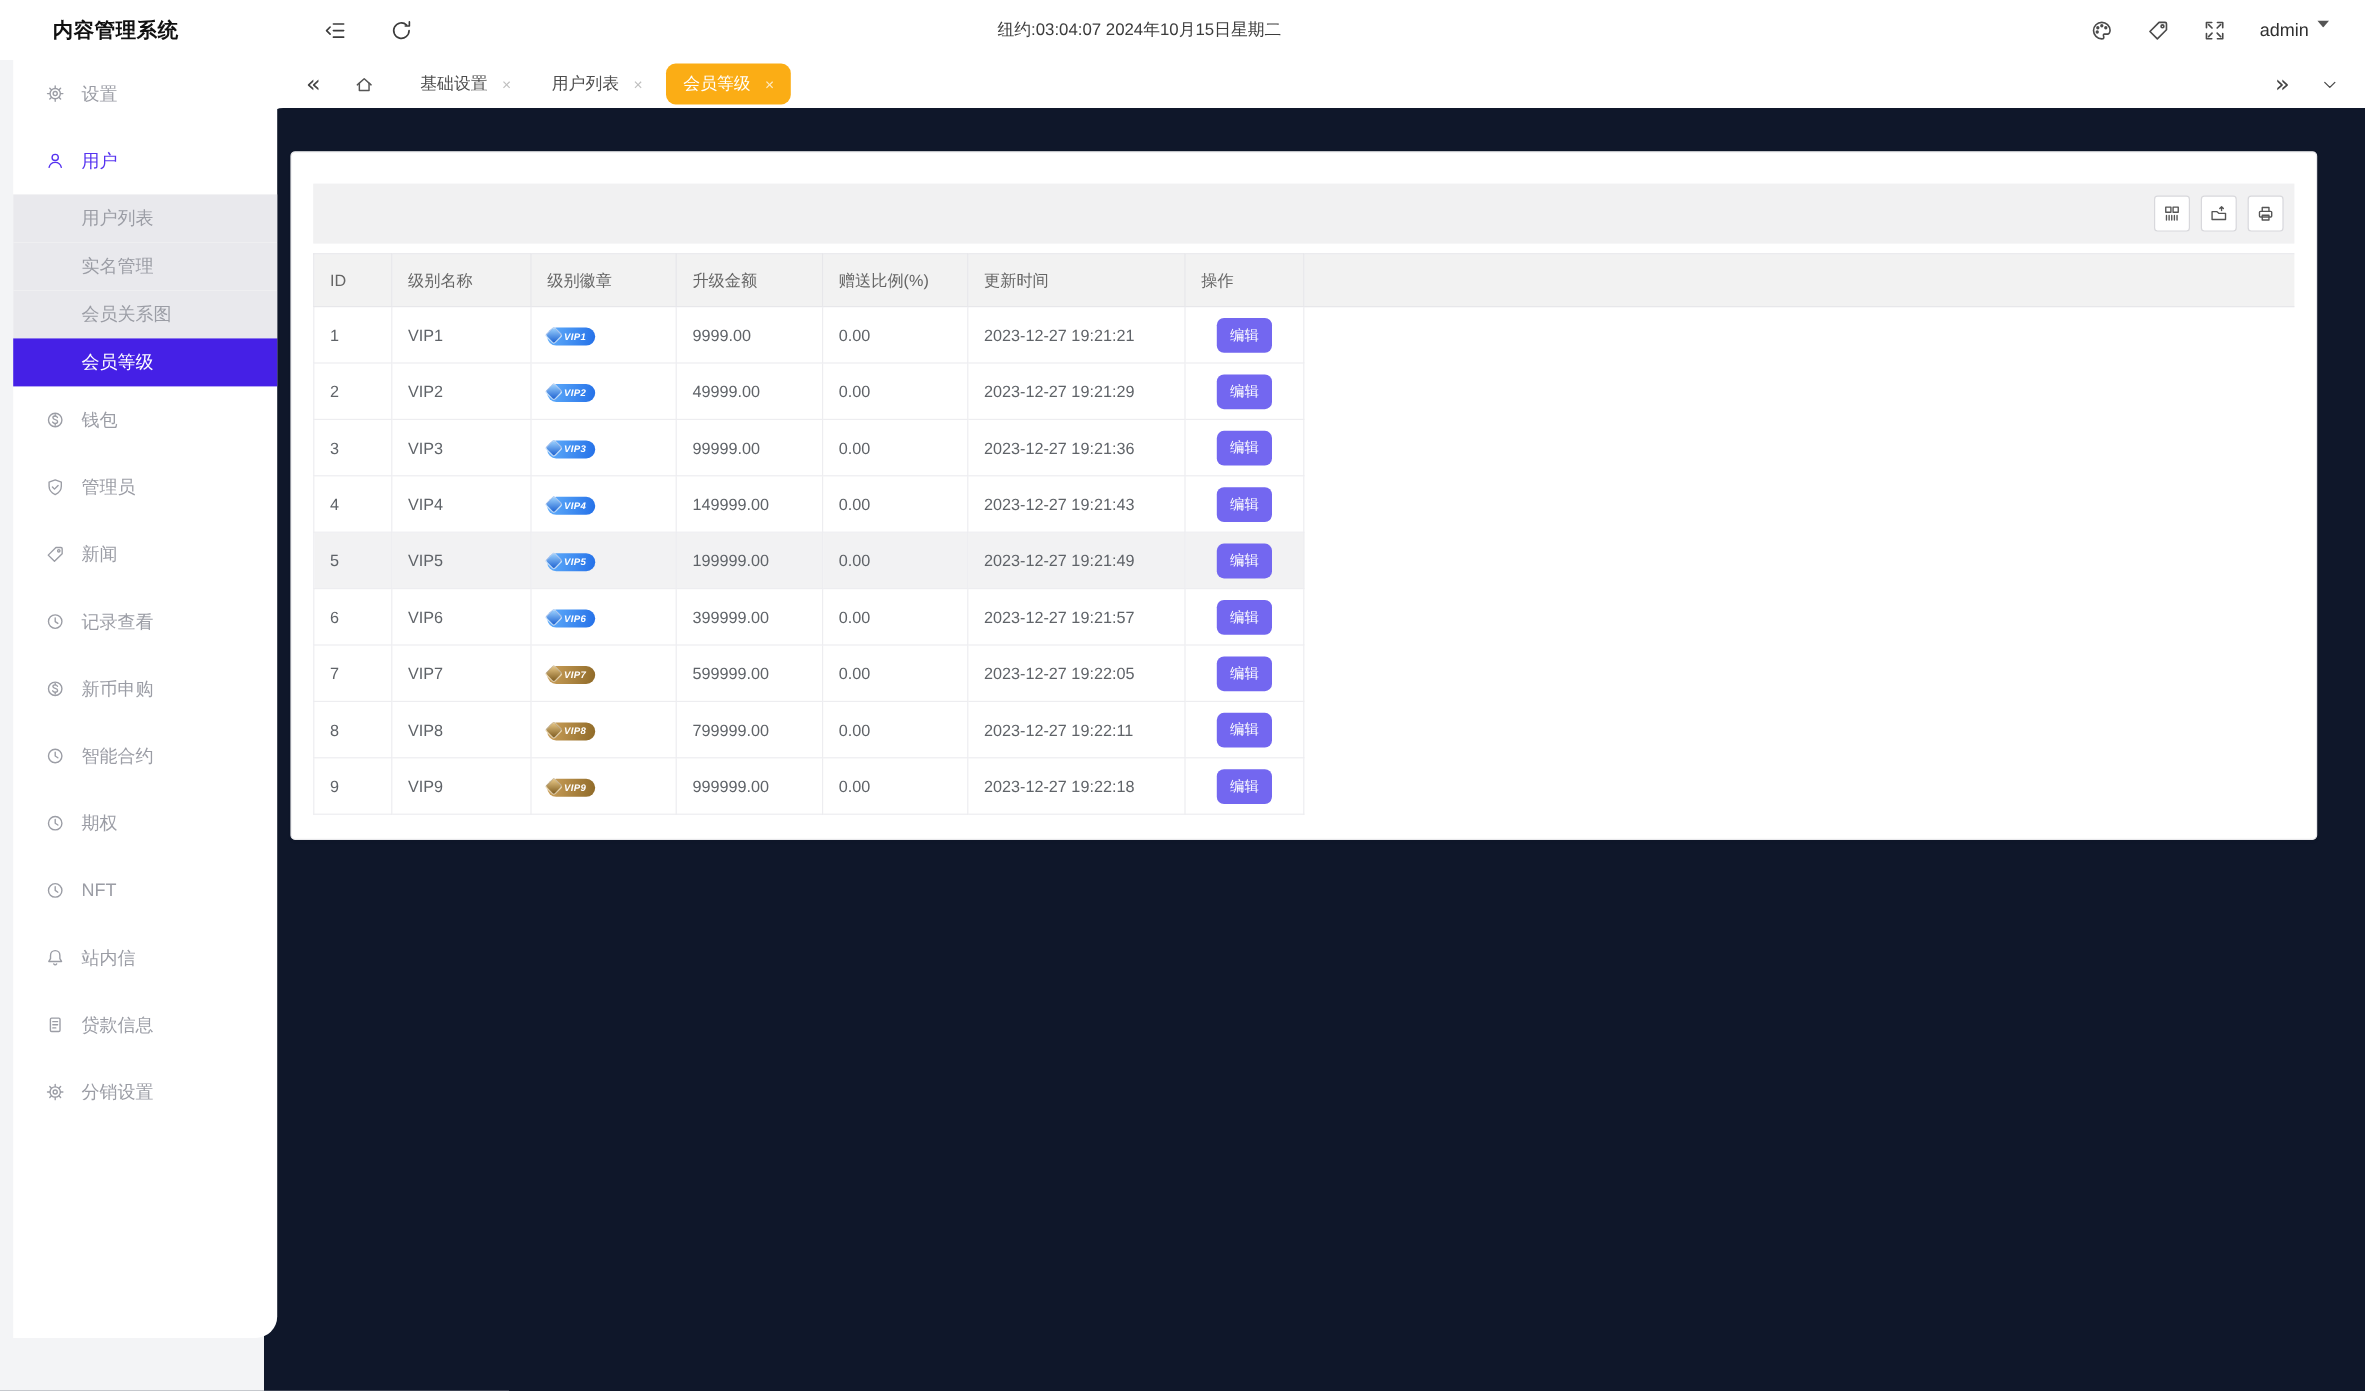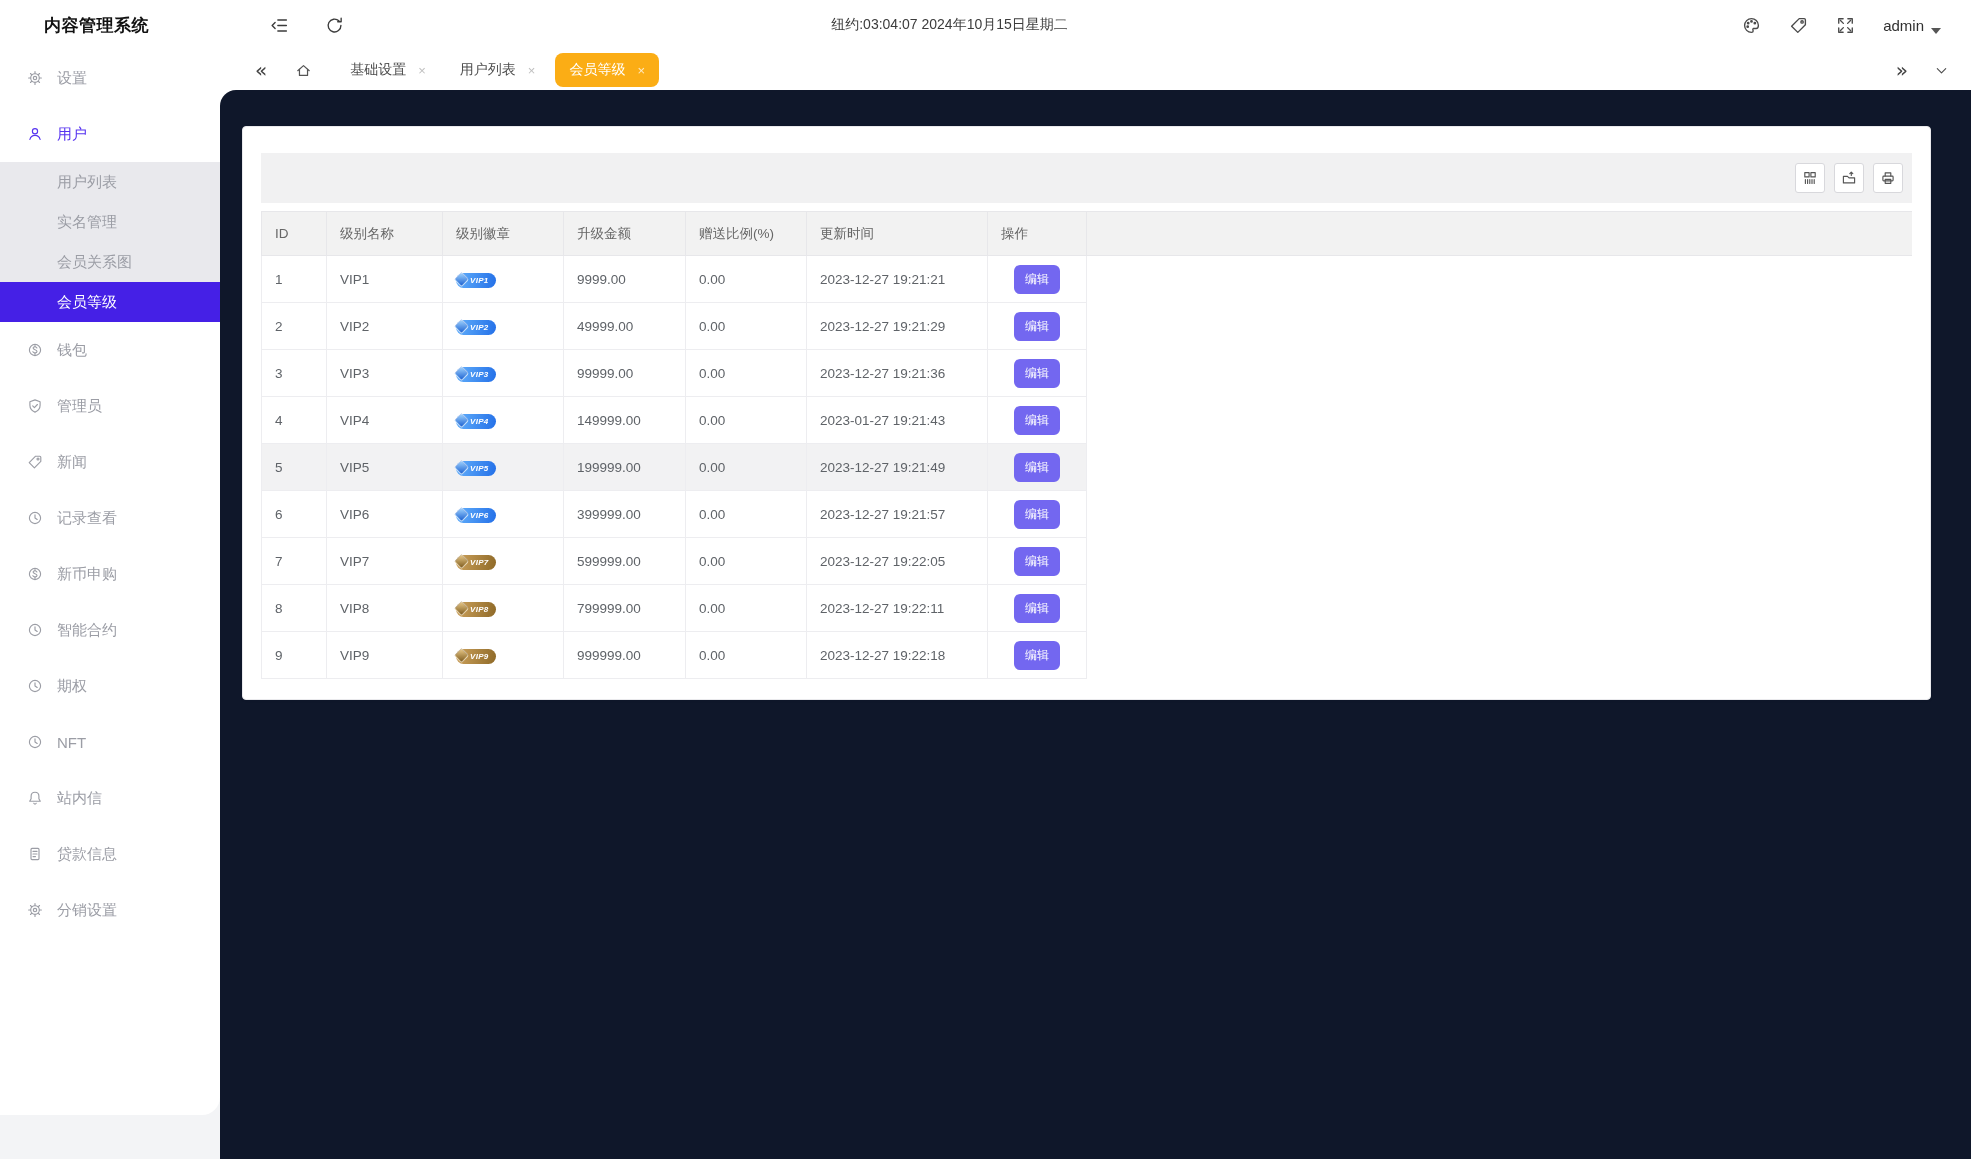--- a/index.html
+++ b/index.html
@@ -7,25 +7,25 @@
   body { background:#f3f4f6; font-family:"Liberation Sans","DejaVu Sans",sans-serif; color:#333; }
 
   
   .topbar { position:absolute; left:0; top:0; width:1971px; height:50px; background:#fff; z-index:5; display:flex; align-items:center;padding-left:22px; }
   .app-title { width:220px; padding-left:22px; font-size:17px; font-weight:bold; color:#111; letter-spacing:.5px; }
   .tb-left { display:flex; align-items:center; gap:36px; margin-left:28px; color:#3b3b3b; }
   .tb-icon { display:inline-flex; align-items:center; justify-content:center; cursor:pointer; }
   .tb-icon svg { width:19px; height:19px; }
   .clock { position:absolute; left:calc(50% - 36px); top:50%; transform:translate(-50%,-50%); font-size:14px; color:#3c3c3c; white-space:nowrap; }
   .tb-right { margin-left:auto; display:flex; align-items:center; gap:28px; padding-right:30px; color:#4a4a4a; }
-  .user-menu { display:flex; align-items:flex-end; gap:7px; font-size:15px; color:#303030; cursor:pointer; }
+  .user-menu { display:flex; align-items:flex-start; gap:7px; font-size:15px; color:#303030; cursor:pointer; }
   .user-menu .caret { color:#555; display:inline-flex; }
 
   
-  .sidebar { position:absolute; left:0; top:50px; width:220px; height:1065px; background:#fff; border-bottom-right-radius:18px; z-index:4; }
+  .sidebar { position:absolute; left:11px; top:50px; width:220px; height:1065px; background:#fff; border-bottom-right-radius:18px; z-index:4; }
   .sb-item { height:56px; display:flex; align-items:center; cursor:pointer; color:#9b9da5; font-size:15px; }
   .sb-item .icn { width:16px; height:16px; margin-left:27px; display:inline-flex; }
   .sb-item .icn svg { width:16px; height:16px; }
   .sb-item .lbl { margin-left:14px; }
   .sb-item.accent { color:#5633f0; }
   .sb-item.sub { height:40px; background:#e9e9ed; }
   .sb-item.sub .lbl { margin-left:57px; }
   .sb-item.sub.active { background:#4520e6; color:#fff; }
 
   
@@ -388,21 +388,21 @@
           </tr>
           <tr class="">
             <td>4</td>
             <td>VIP4</td>
             <td><span class="vip-badge blue">
                 <i class="dia"></i>
                 <span>VIP4</span>
               </span></td>
             <td>149999.00</td>
             <td>0.00</td>
-            <td>2023-01-27 19:21:43</td>
+            <td>2023-12-27 19:21:43</td>
             <td class="op"><button class="edit-btn">编辑</button></td>
             <td class="filler"></td>
           </tr>
           <tr class="hl">
             <td>5</td>
             <td>VIP5</td>
             <td><span class="vip-badge blue">
                 <i class="dia"></i>
                 <span>VIP5</span>
               </span></td>

